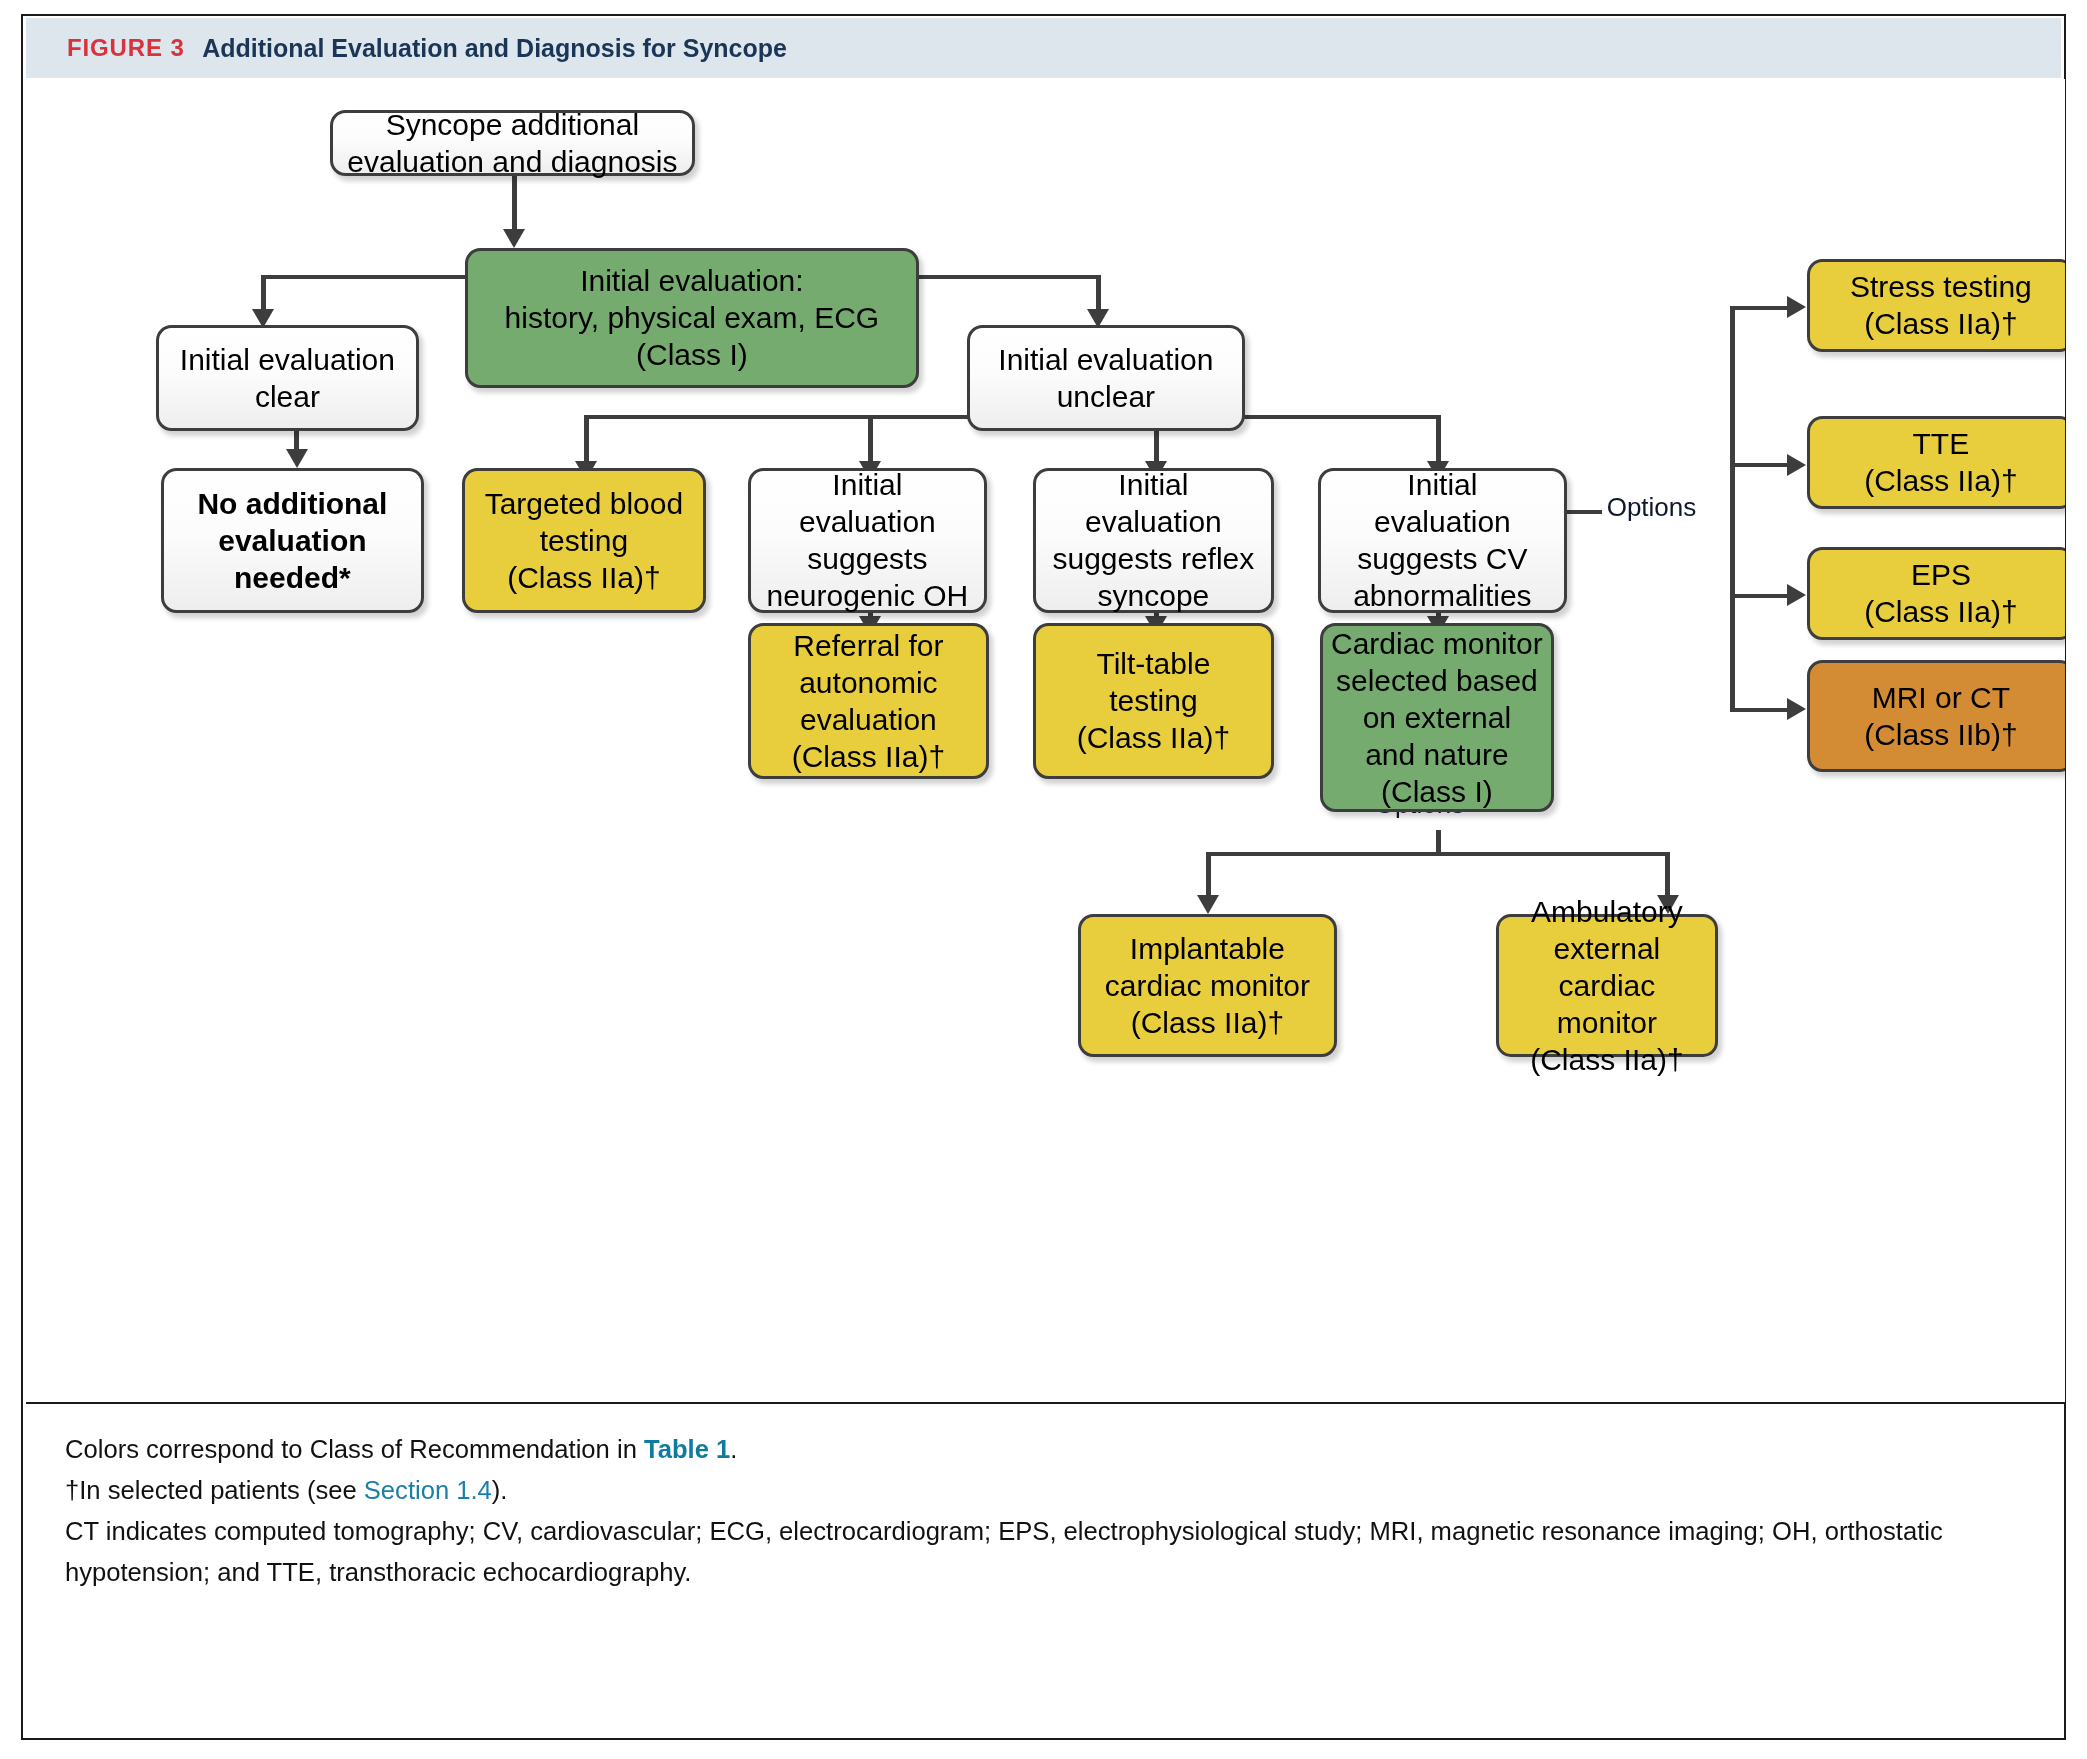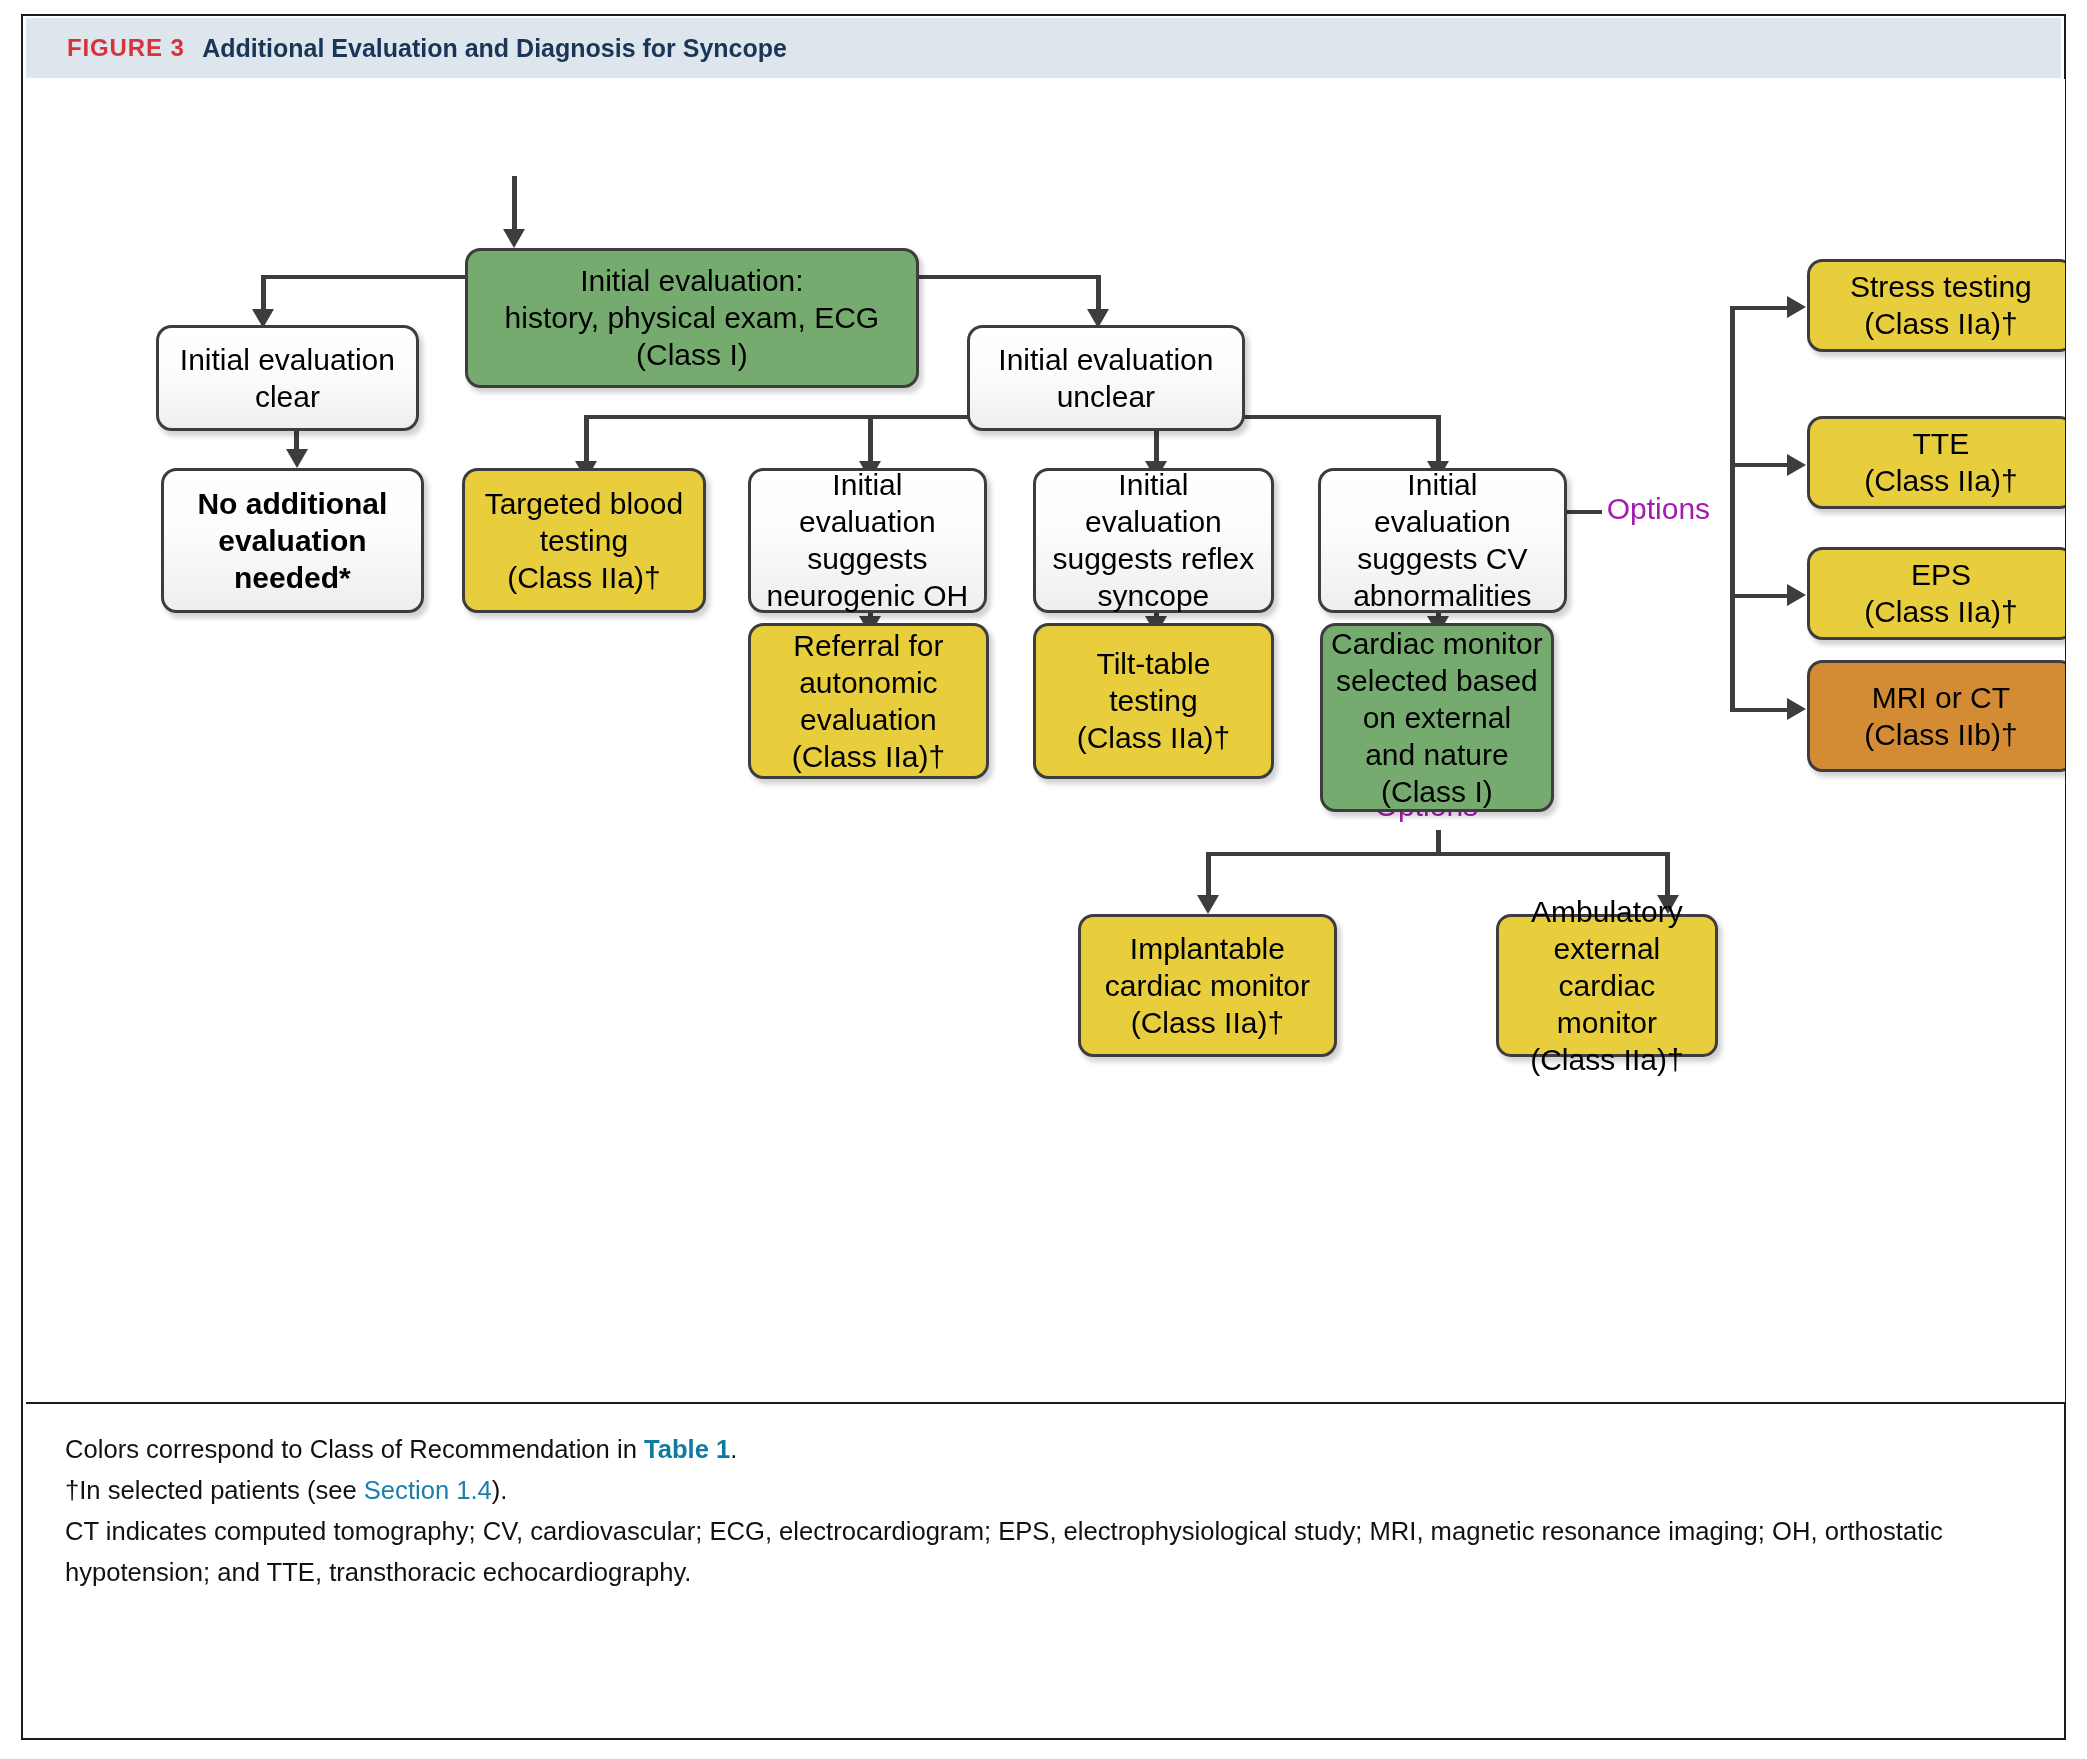--- a/index.html
+++ b/index.html
@@ -137,22 +137,22 @@
   }
   .arrow-r {
     position: absolute;
     width: 0; height: 0;
     border-top: 11.6px solid transparent;
     border-bottom: 11.6px solid transparent;
     border-left: 19.3px solid #3d3d3d;
   }
   .opt-label {
     position: absolute;
-    font-size: 30px;
-    color: #a21caf;
+    font-size: 26px;
+    color: #0f172a;
     background: #ffffff;
     padding: 0 4.8px;
     white-space: nowrap;
   }
 </style>
 </head>
 <body>
 
 <div id="page">
   <div class="figure-frame">
@@ -210,20 +210,23 @@
 
       <div class="ln v" style="left:1410px; top:697px; height:33px;"></div>
       <div class="opt-label" style="left:1344px; top:710px;">Options</div>
       <div class="ln v" style="left:1410px; top:751px; height:25px;"></div>
       <div class="ln h" style="left:1180px; top:773px; width:464px;"></div>
       <div class="ln v" style="left:1180px; top:773px; height:46px;"></div>
       <div class="arrow-d" style="left:1171px; top:816px;"></div>
       <div class="ln v" style="left:1639px; top:773px; height:46px;"></div>
       <div class="arrow-d" style="left:1631px; top:816px;"></div>
 
+      <div class="node white" style="left:304px; top:31px; width:365px; height:66px;">
+        <span class="txt">Syncope additional evaluation and diagnosis</span>
+      </div>
 
       <div class="node green" style="left:439px; top:169px; width:454px; height:140px;">
         <span class="txt">
           <span>Initial evaluation:</span><br>
           <span>history, physical exam, ECG</span><br>
           <span>(Class I)</span>
         </span>
       </div>
 
       <div class="node white" style="left:130px; top:246px; width:263px; height:106px;">

